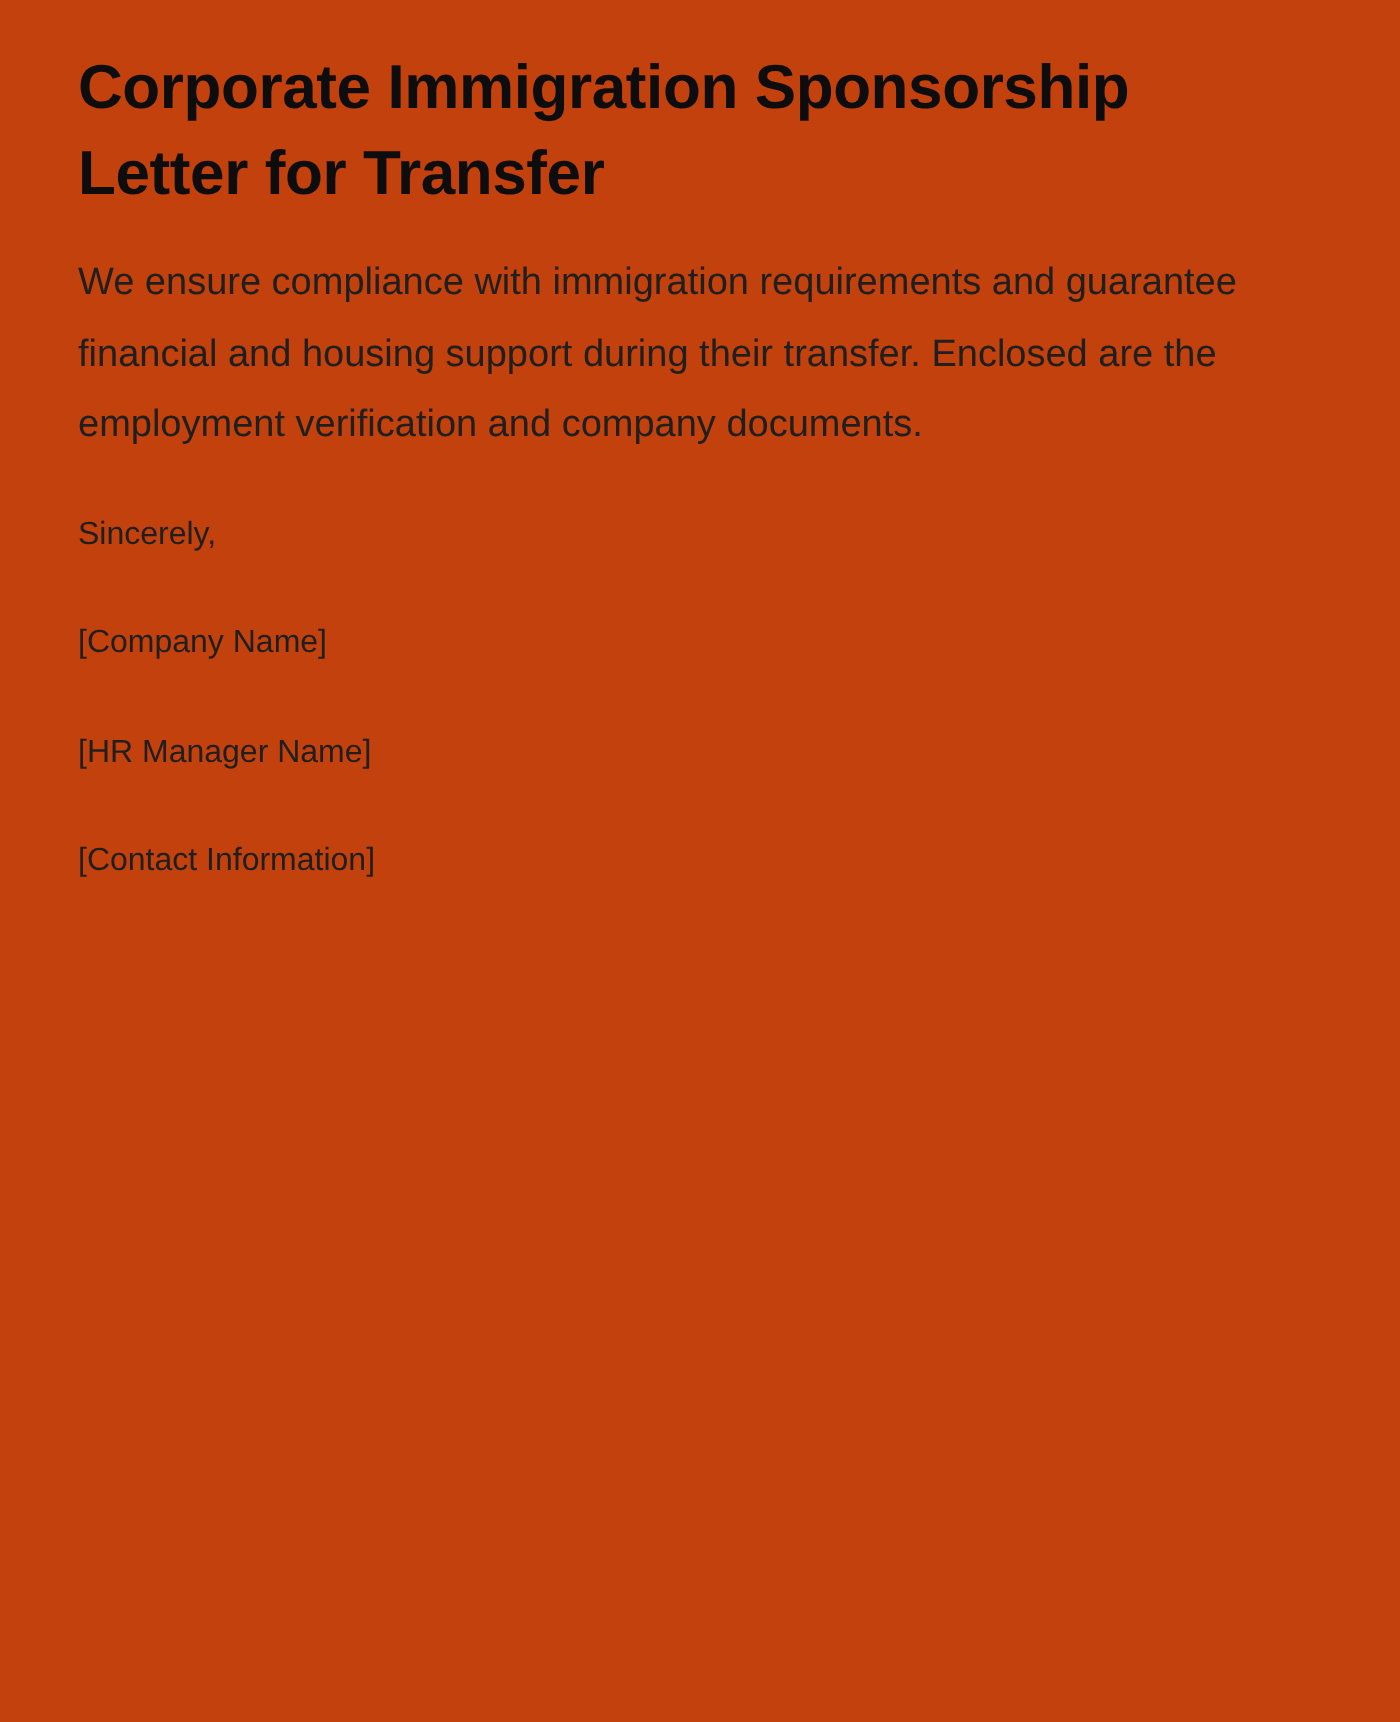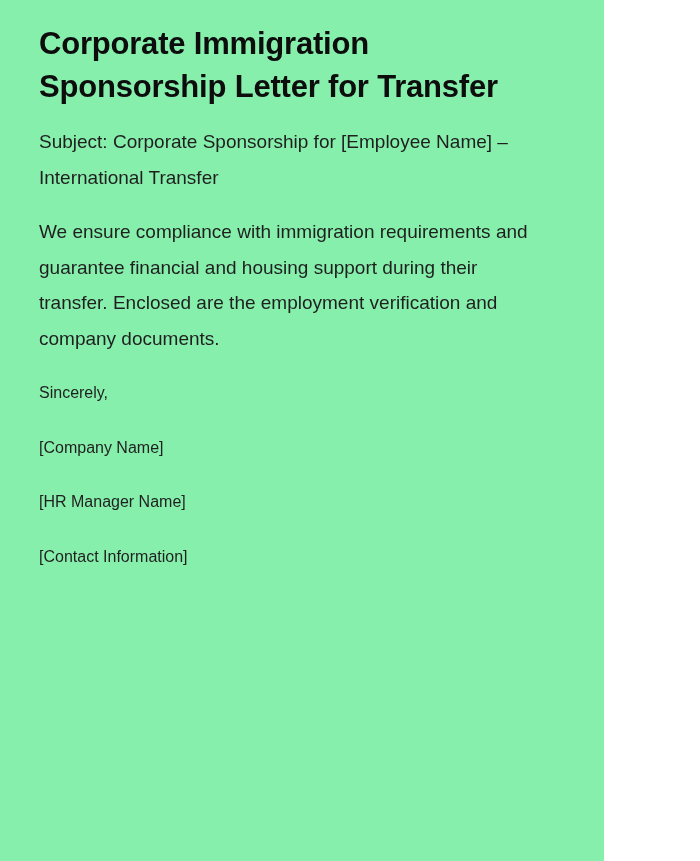--- a/index.html
+++ b/index.html
@@ -9,24 +9,24 @@
   }
   body {
     width: 700px;
     height: 861px;
     font-family: "Liberation Sans", sans-serif;
     color: #1a1a1a;
     -webkit-font-smoothing: antialiased;
   }
   .page {
     box-sizing: border-box;
-    width: 604px;
+    width: 700px;
     min-height: 861px;
     padding: 22px 58px 20px 39px;
-    background: #86efac;
+    background: #c2410c;
   }
   .doc-title {
     font-family: "Liberation Sans", sans-serif;
     font-size: 31px;
     font-weight: bold;
     line-height: 43px;
     letter-spacing: -0.2px;
     color: #0d0d0d;
     margin: 0 0 16px 0;
     max-width: 570px;
@@ -54,21 +54,20 @@
     margin-bottom: 16px;
   }
 </style>
 </head>
 <body>
 
 <div class="page">
 
   <h1 class="doc-title">Corporate Immigration Sponsorship Letter for Transfer</h1>
 
-  <p class="para">Subject: Corporate Sponsorship for [Employee Name] – International Transfer</p>
 
 
 
   <p class="para">We ensure compliance with immigration requirements and guarantee financial and housing support during their transfer. Enclosed are the employment verification and company documents.</p>
 
   <p class="sig-line">Sincerely,</p>
 
   <p class="sig-line">[Company Name]</p>
 
   <p class="sig-line">[HR Manager Name]</p>

